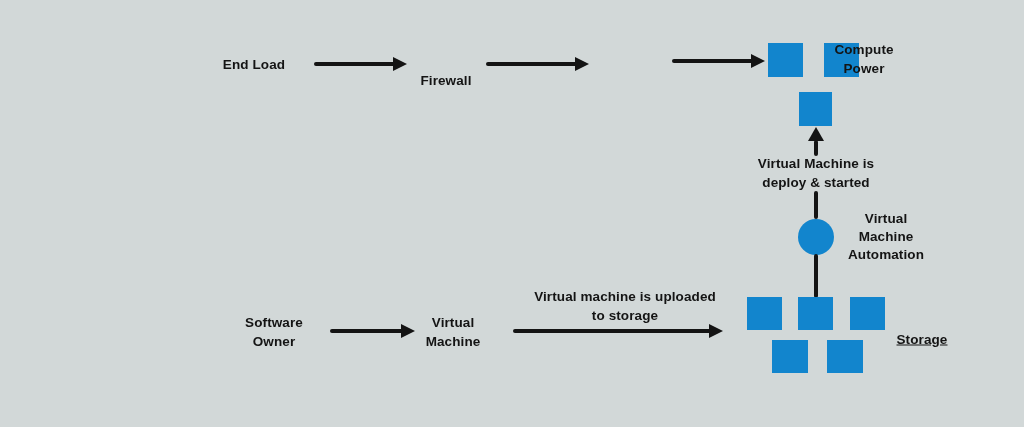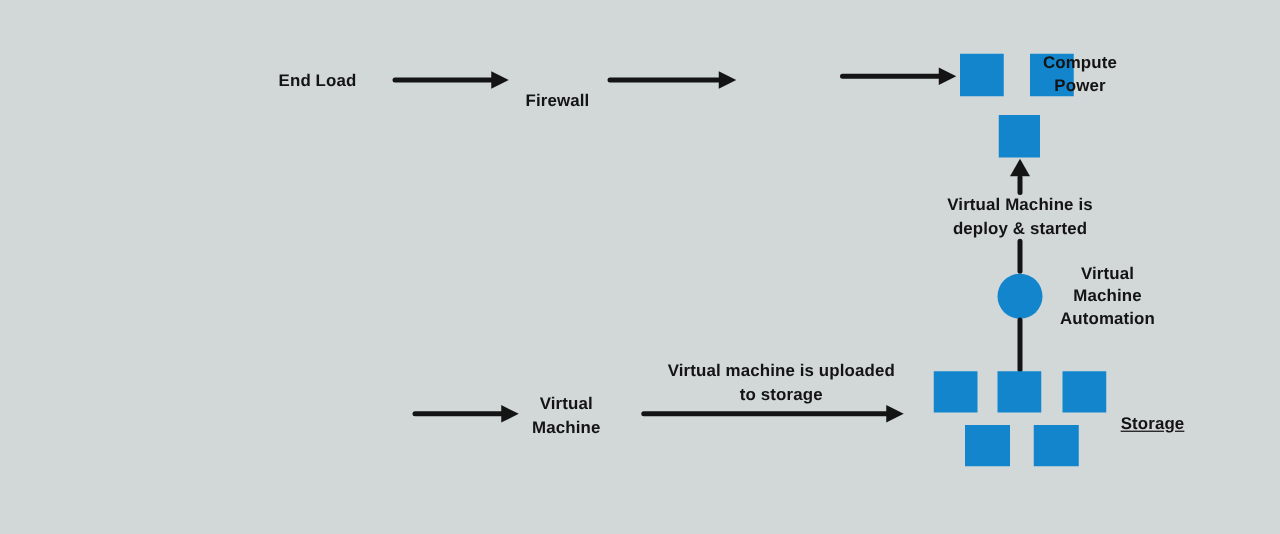--- a/index.html
+++ b/index.html
@@ -120,20 +120,22 @@
   <div class="vseg" style="left:814px; top:254px; height:44px;"></div>
 
   <div class="sq" style="left:747px; top:297px; width:35px; height:33px;"></div>
   <div class="sq" style="left:798px; top:297px; width:35px; height:33px;"></div>
   <div class="sq" style="left:850px; top:297px; width:35px; height:33px;"></div>
   <div class="sq" style="left:772px; top:340px; width:36px; height:33px;"></div>
   <div class="sq" style="left:827px; top:340px; width:36px; height:33px;"></div>
 
   <div class="lbl" style="left:922px; top:339px;text-decoration:underline;">Storage</div>
 
+  <div class="lbl" style="left:274px; top:332px;">Software
+Owner</div>
 
   <div class="harrow" style="left:330px; top:322px; width:85px;">
     <div class="shaft"></div>
     <div class="head"></div>
   </div>
 
   <div class="lbl" style="left:453px; top:332px;">Virtual
 Machine</div>
 
   <div class="lbl" style="left:613px; top:306px;margin-left:12px;">Virtual machine is uploaded

